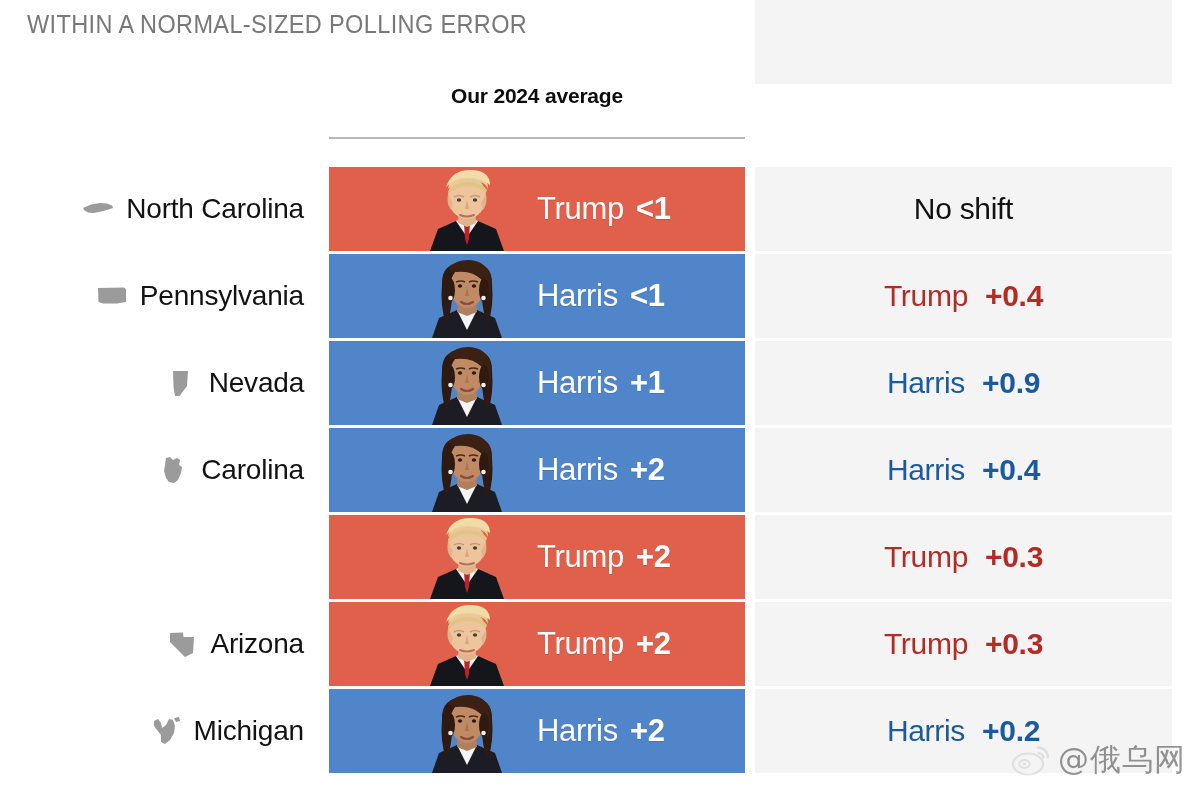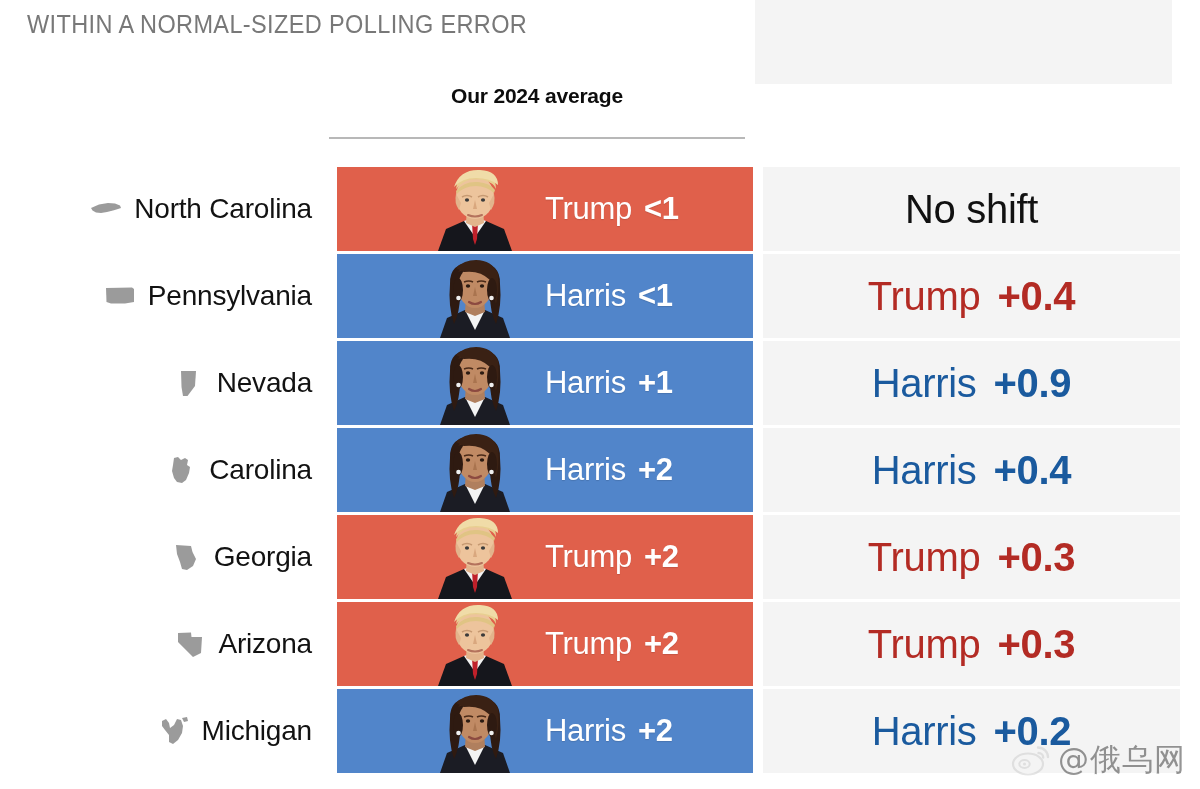--- a/index.html
+++ b/index.html
@@ -62,21 +62,20 @@
   }
   .rule.avg   { left: 329px; width: 416px; }
   .rule.shift { left: 755px; width: 417px; }
 
   
   .rows {
     position: absolute;
     left: 0;
     top: 167px;
     width: 956px;
-    padding-left: 8px;
   }
   .row {
     position: relative;
     height: 84px;
     margin-bottom: 3px;
   }
 
   
   .state {
     position: absolute;
@@ -153,21 +152,21 @@
     top: 0;
     width: 417px;
     height: 84px;
     background: #f4f4f4;
     display: flex;
     align-items: center;
     justify-content: center;
     white-space: nowrap;
   }
   .shift-text {
-    font-size: 40px;
+    font-size: 30px;
     letter-spacing: -0.3px;
   }
   .shift-text .who { font-weight: 400; }
   .shift-text .val { font-weight: bold; margin-left: 17px; }
   .shift-text.neutral { color: #111111; font-weight: 400; }
   .shift-text.rep { color: #b32b24; }
   .shift-text.dem { color: #1a5a9e; }
 
   
   .watermark {
@@ -370,28 +369,20 @@
             </g>
           </svg>
         </span>
         <span class="bar-text"><span class="who">Harris</span><span class="val">+2</span></span>
       </div>
       <div class="shift">
         <span class="shift-text dem"><span class="who">Harris</span><span class="val">+0.4</span></span>
       </div>
     </div>
     <div class="row">
-      <div class="state">
-        <span class="state-icon">
-          <svg viewBox="0 0 34 34" aria-hidden="true">
-            <path d="M7 5 L22 6 L23.5 12 L27 19 L24 26 L18 30 L13 29 L11 22 L8 14 Z" fill="#9b9b9b"></path>
-          </svg>
-        </span>
-        <span class="state-name">Georgia</span>
-      </div>
       <div class="bar rep">
         <span class="portrait">
           <svg viewBox="0 0 110 84" aria-hidden="true">
             <defs>
               <clipPath id="clipT">
                 <rect x="0" y="0" width="110" height="84"></rect>
               </clipPath>
             </defs>
             <g clip-path="url(#clipT)">
               <path d="M18 84 L26 62 L44 54 L66 54 L84 62 L92 84 Z" fill="#15161c"></path>

